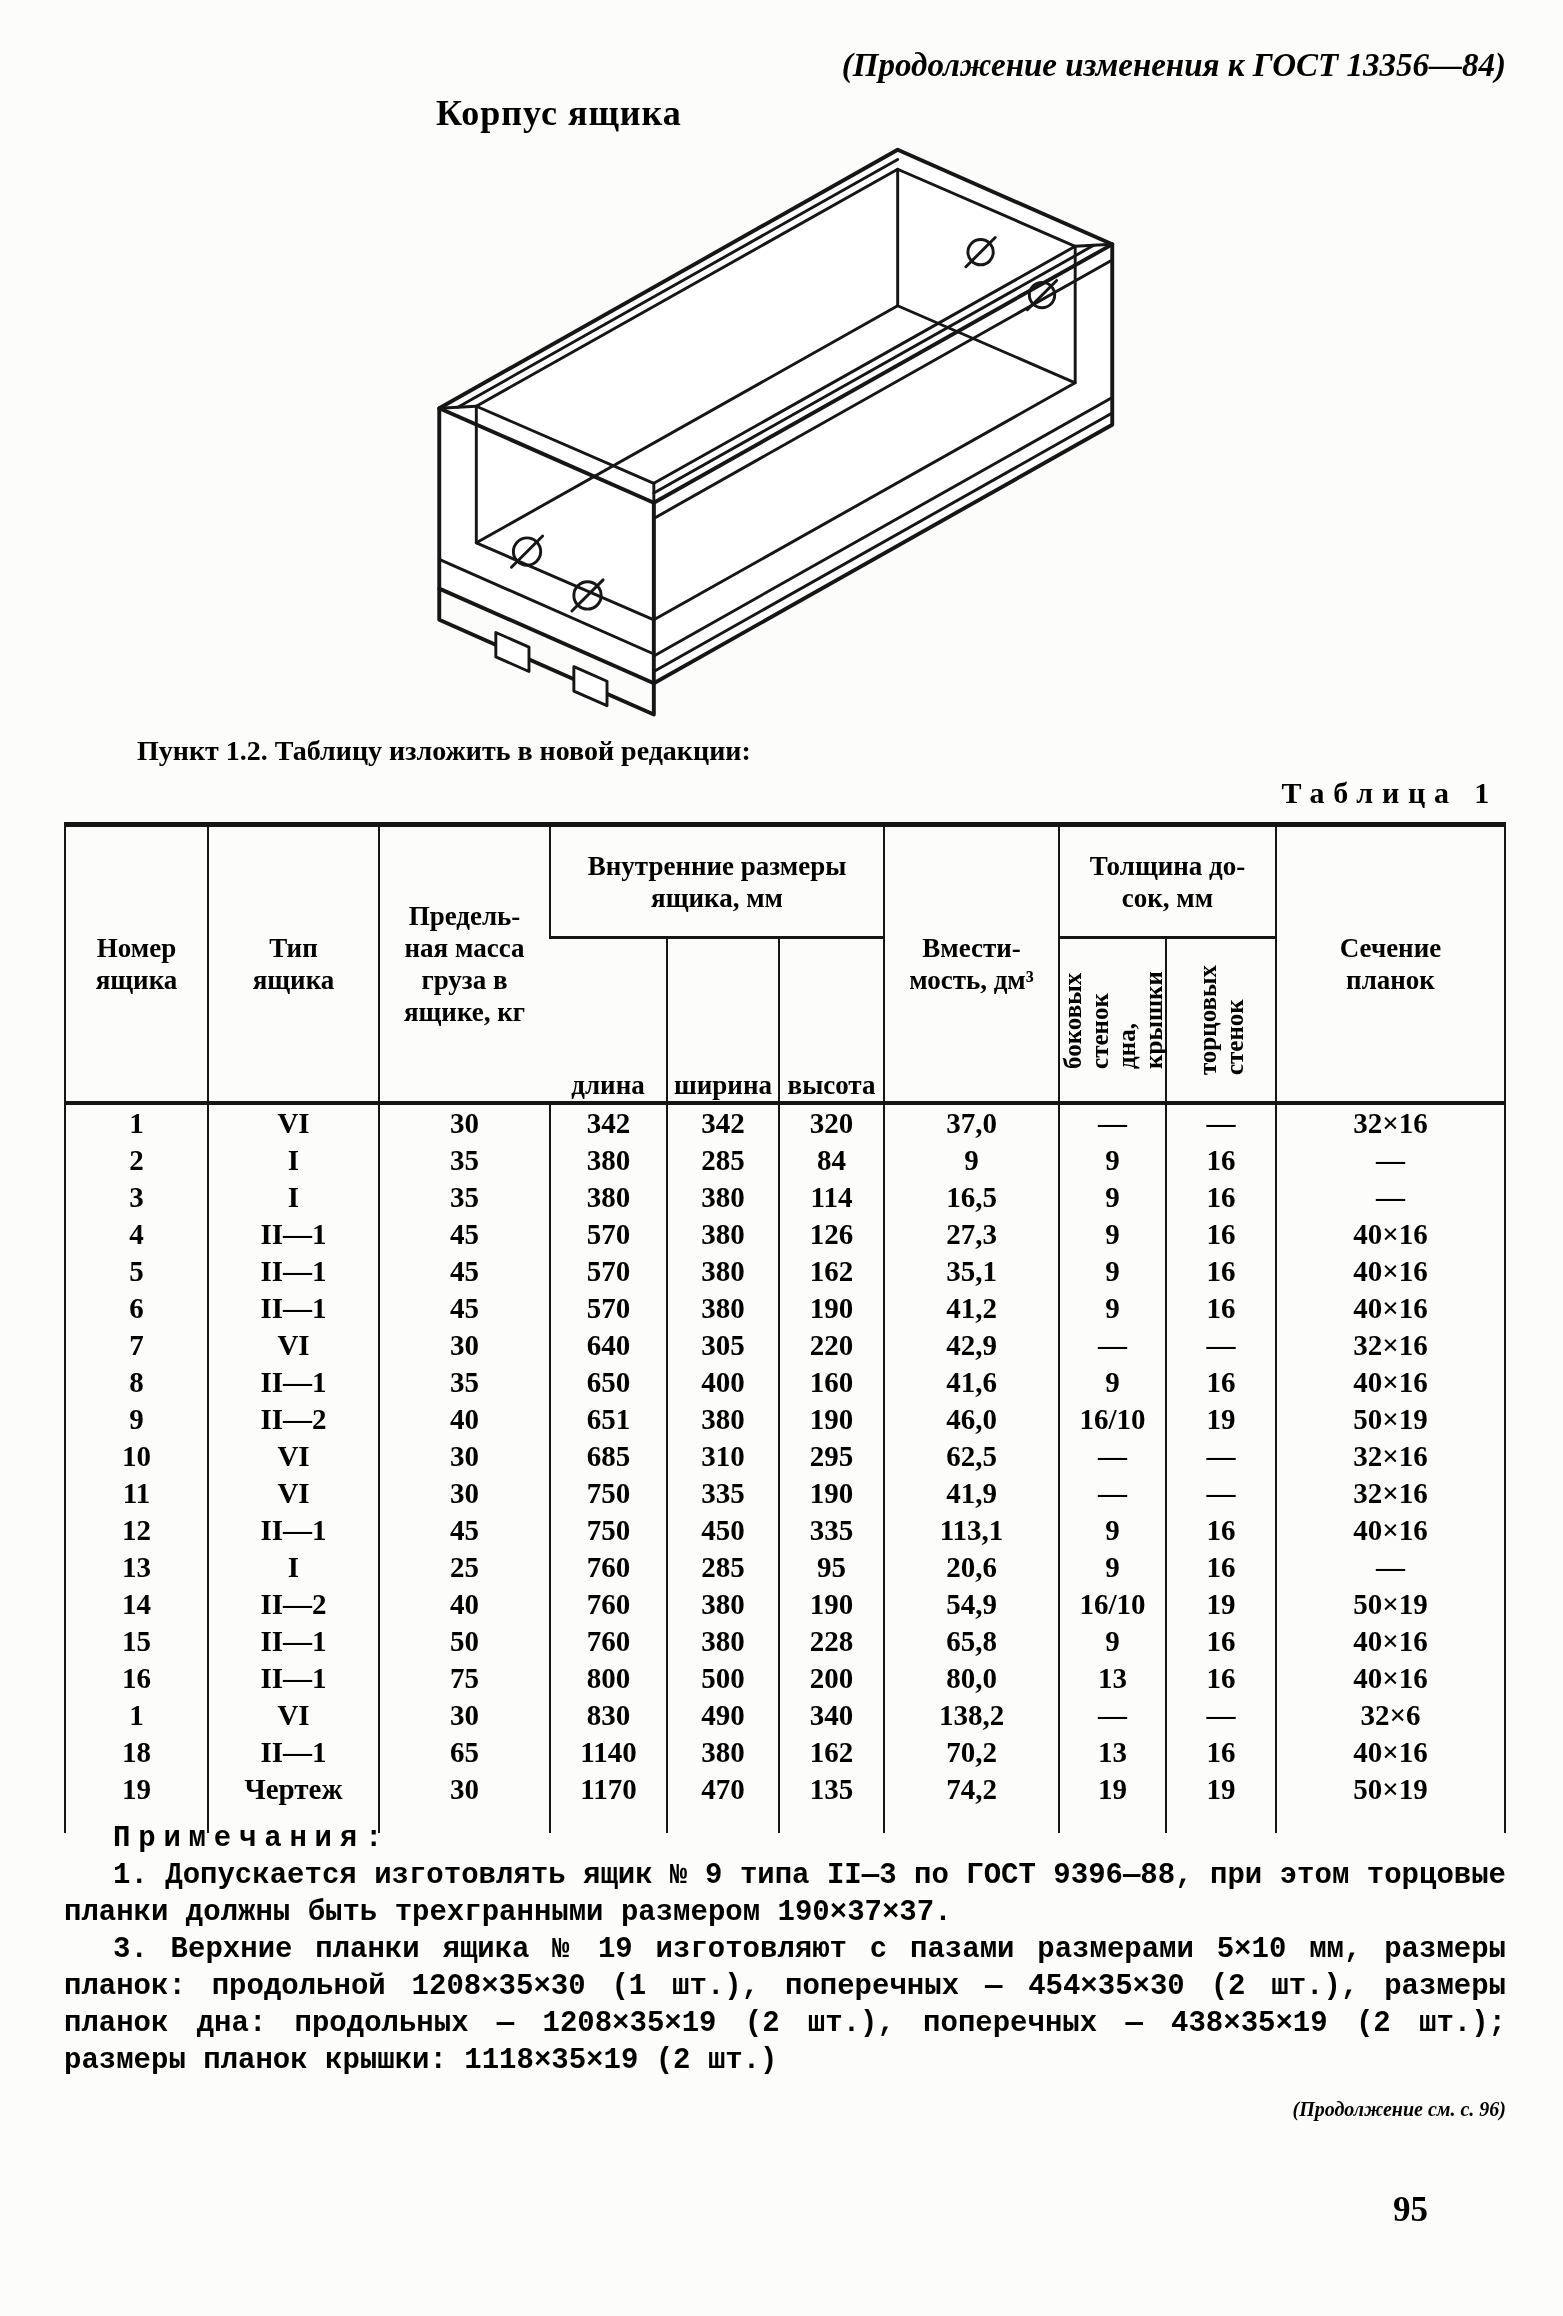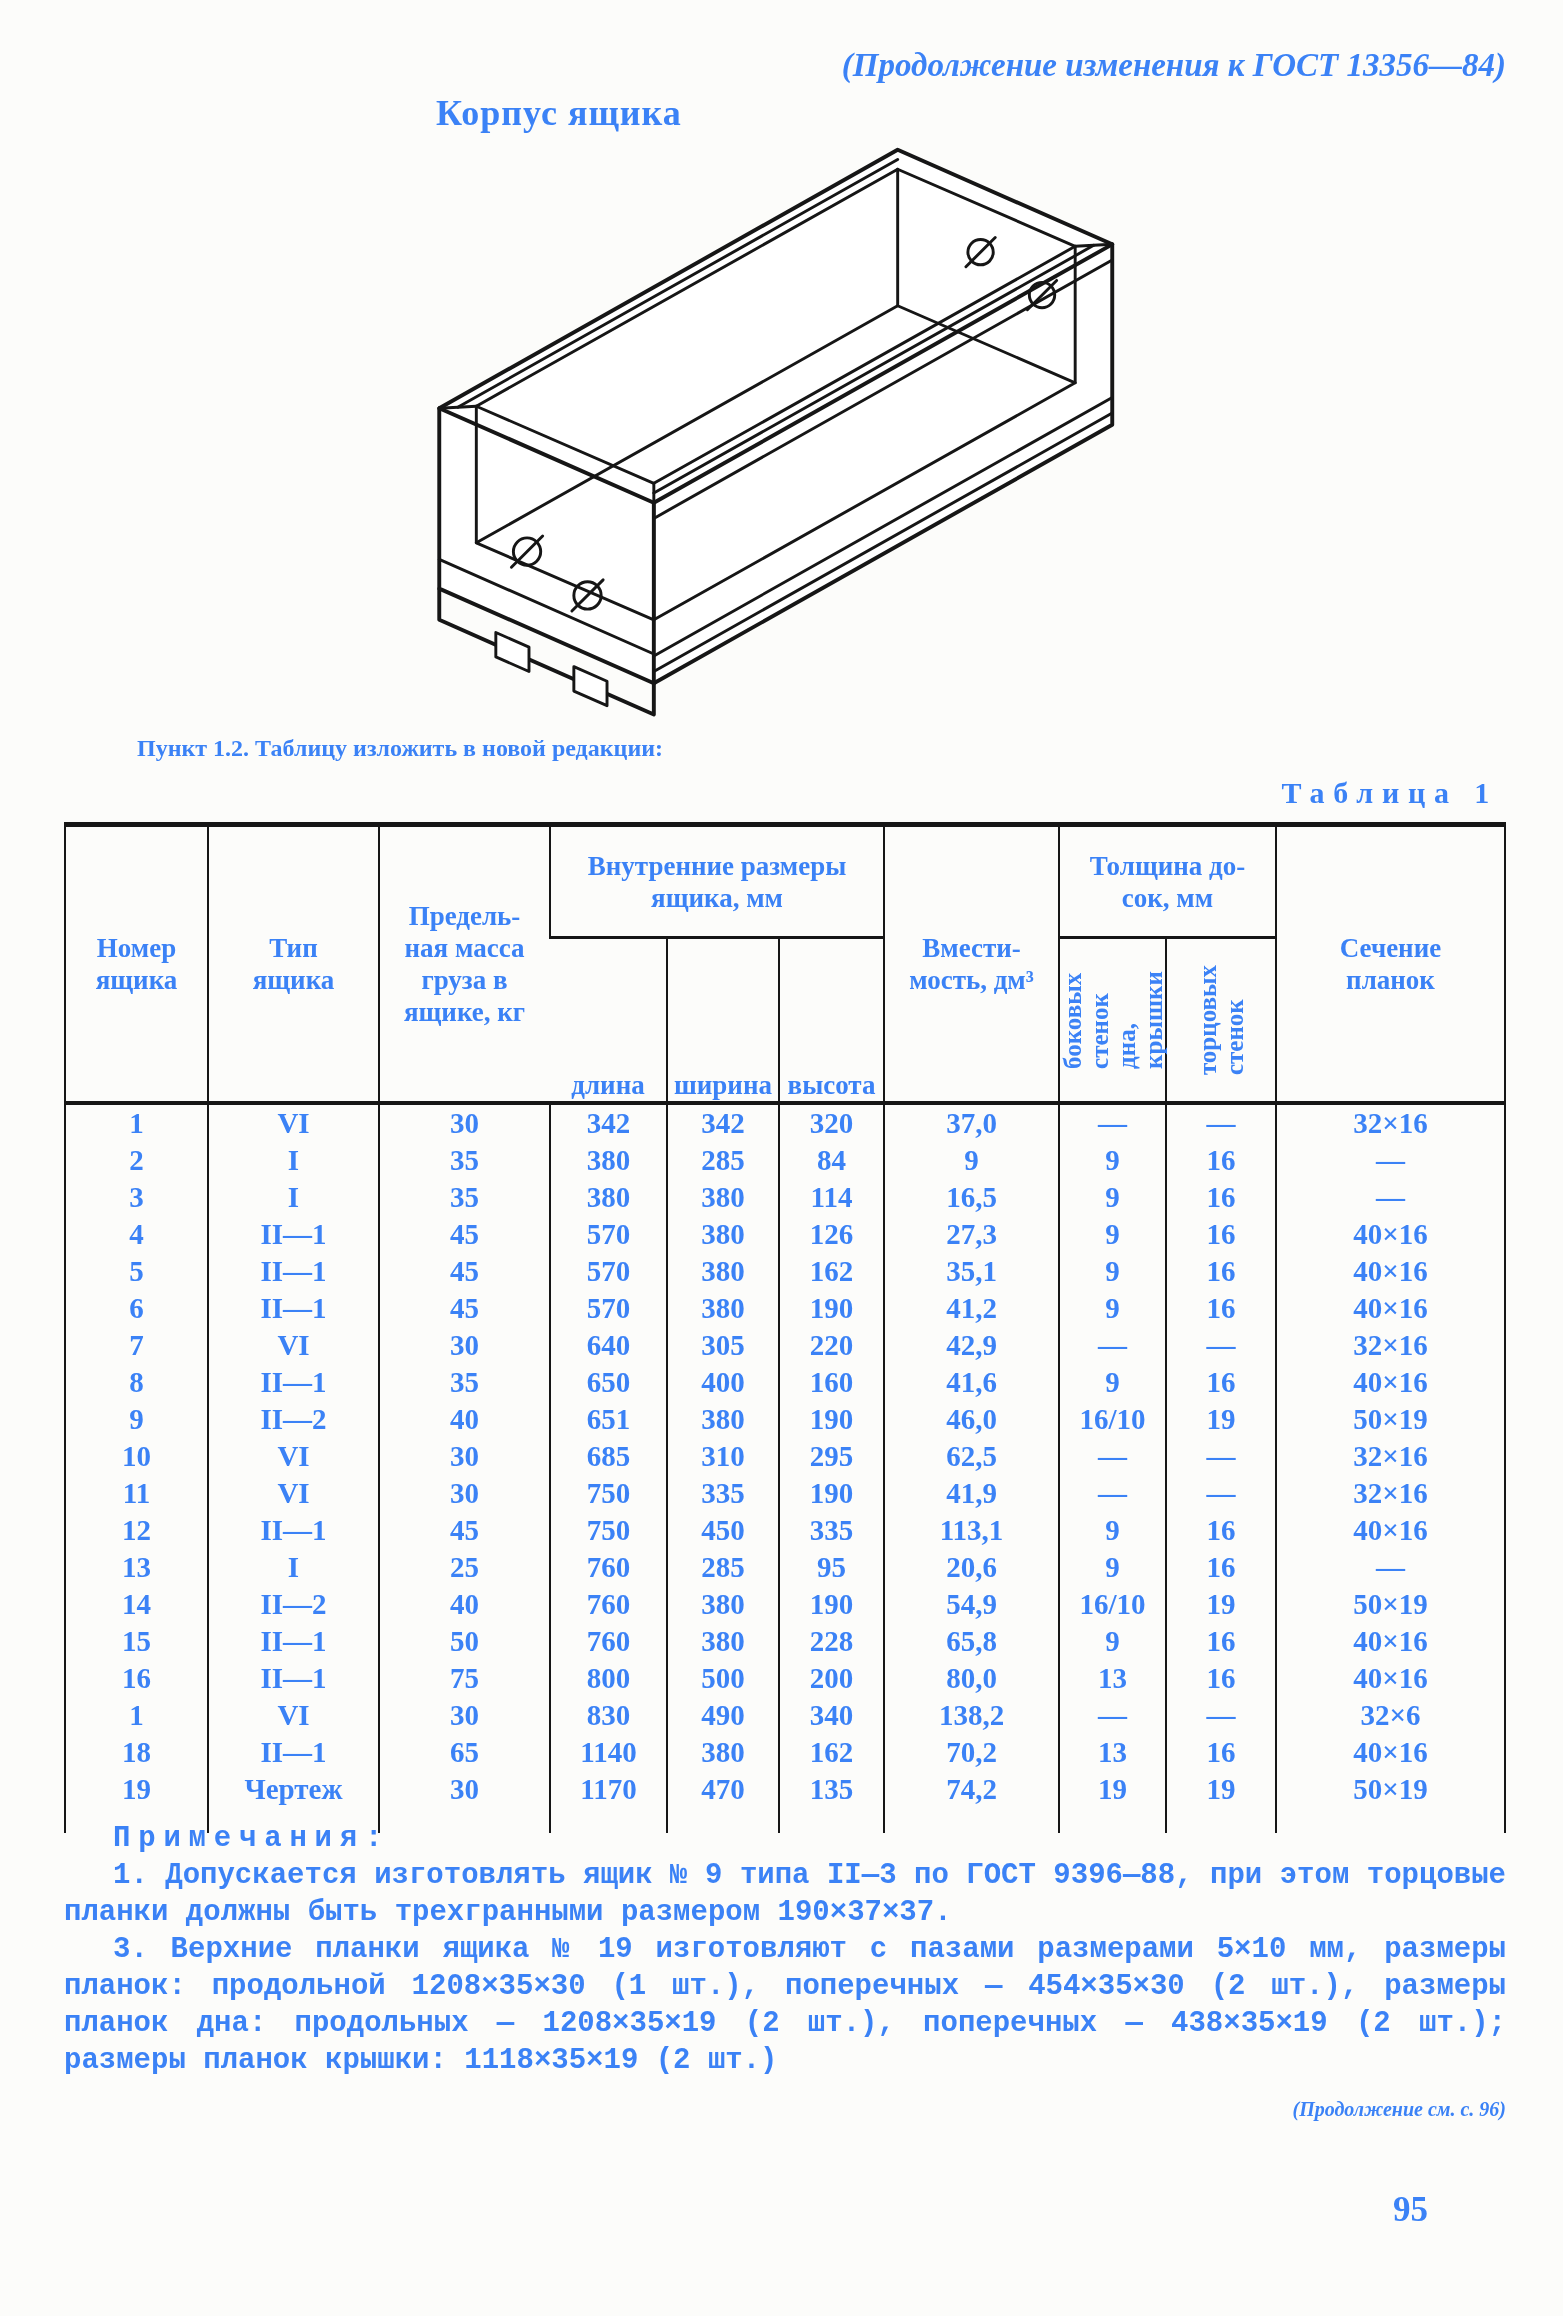--- a/index.html
+++ b/index.html
@@ -1,32 +1,32 @@
 <!DOCTYPE html>
 <html><head>
 <meta charset="utf-8">
 <style>
   html,body { margin:0; padding:0; background:#e8e8e4; }
   .sheet {
     position:relative; width:1563px; height:2316px; margin:0 auto;
-    background:#fcfcfa; color:#3b82f6;
+    background:#fcfcfa; color:#000000;
     font-family:"Liberation Serif", serif; overflow:hidden;
   }
   .hdr-note {
     position:absolute; top:47px; right:57px;
     font-size:33px; font-style:italic; font-weight:bold; white-space:nowrap;
   }
   .hdr-title {
     position:absolute; top:92px; left:436px;
     font-size:36px; font-weight:bold; letter-spacing:1px;
   }
   .drawing { position:absolute; left:410px; top:137px; }
   .punkt {
     position:absolute; top:735px; left:137px;
-    font-size:24px; font-weight:bold;
+    font-size:28px; font-weight:bold;
   }
   .tcaption {
     position:absolute; top:776px; right:65px;
     font-size:30px; font-weight:bold; letter-spacing:8.8px; white-space:nowrap;
   }
   table.gost {
     position:absolute; left:64px; top:822px; width:1440px;
     border-collapse:collapse; table-layout:fixed;
     border-left:2.9px solid #161616; border-right:2.9px solid #161616;
     border-top:5.9px solid #161616; border-bottom:none;

